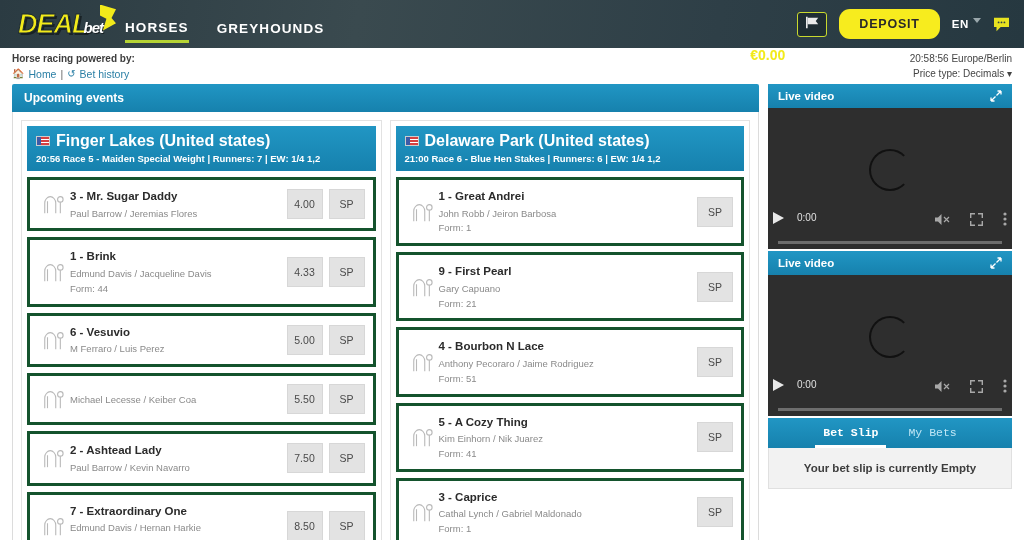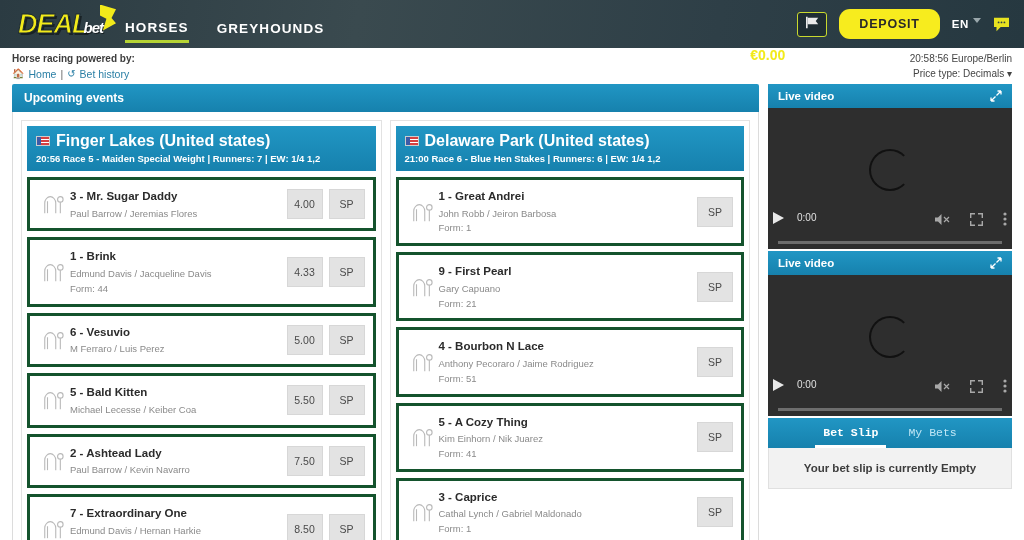--- a/index.html
+++ b/index.html
@@ -400,21 +400,20 @@
         <div class="runner">
           <div class="silk">
             <svg viewBox="0 0 26 24">
                 <path d="M4 22V11c0-4 3-7 6-7s6 3 6 7v11" stroke="#b9b9b9" stroke-width="1.2" fill="none"></path>
                 <path d="M7 22V9" stroke="#b9b9b9" stroke-width="1.2"></path>
                 <circle cx="21" cy="7" r="3" stroke="#b9b9b9" stroke-width="1.2" fill="none"></circle>
                 <path d="M21 10v12" stroke="#b9b9b9" stroke-width="1.2"></path>
               </svg>
           </div>
           <div class="runner-info">
-            <div class="r-name">5 - Bald Kitten</div>
             <div class="r-people">Michael Lecesse / Keiber Coa</div>
           </div>
           <div class="odds-group">
             <div class="odds-btn">5.50</div>
             <div class="odds-btn">SP</div>
           </div>
         </div>
 
         <div class="runner">
           <div class="silk">

